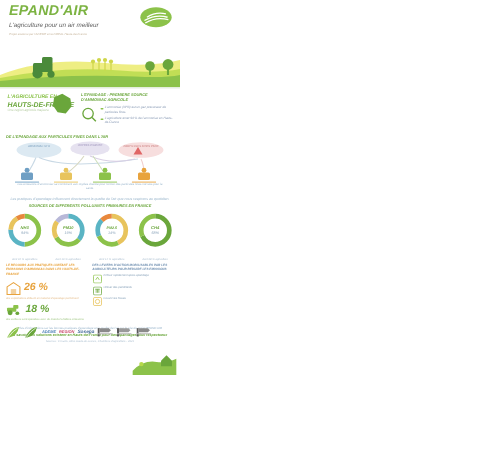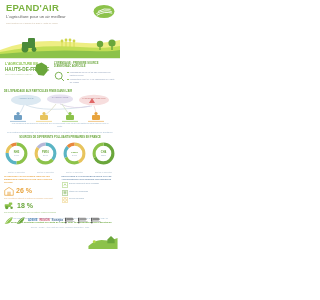--- a/index.html
+++ b/index.html
@@ -2,21 +2,21 @@
 <html><head>
 <meta charset="utf-8">
 <style>
   * { margin:0; padding:0; box-sizing:border-box; }
   body {
     width:120px; height:300px;
     font-family:"Liberation Sans", sans-serif;
     background:#ffffff;
     overflow:hidden;
   }
-  .page { width:120px; height:234px; position:relative; background:#fff; }
+  .page { width:120px; height:234px; position:relative; background:#fff;font-style:italic; }
 
   
   .header { position:relative; height:28px; background:#ffffff; padding:3px 5px 0 6px; }
   .title {
     font-size:9.5px; font-weight:bold; color:#7cb342;
     letter-spacing:0.2px; line-height:10px;
   }
   .subtitle { font-size:4.2px; color:#5d5d5d; line-height:6px; margin-top:1px; }
   .microline {
     font-size:2px; color:#c9b8a0; line-height:3px; margin-top:1.5px;

